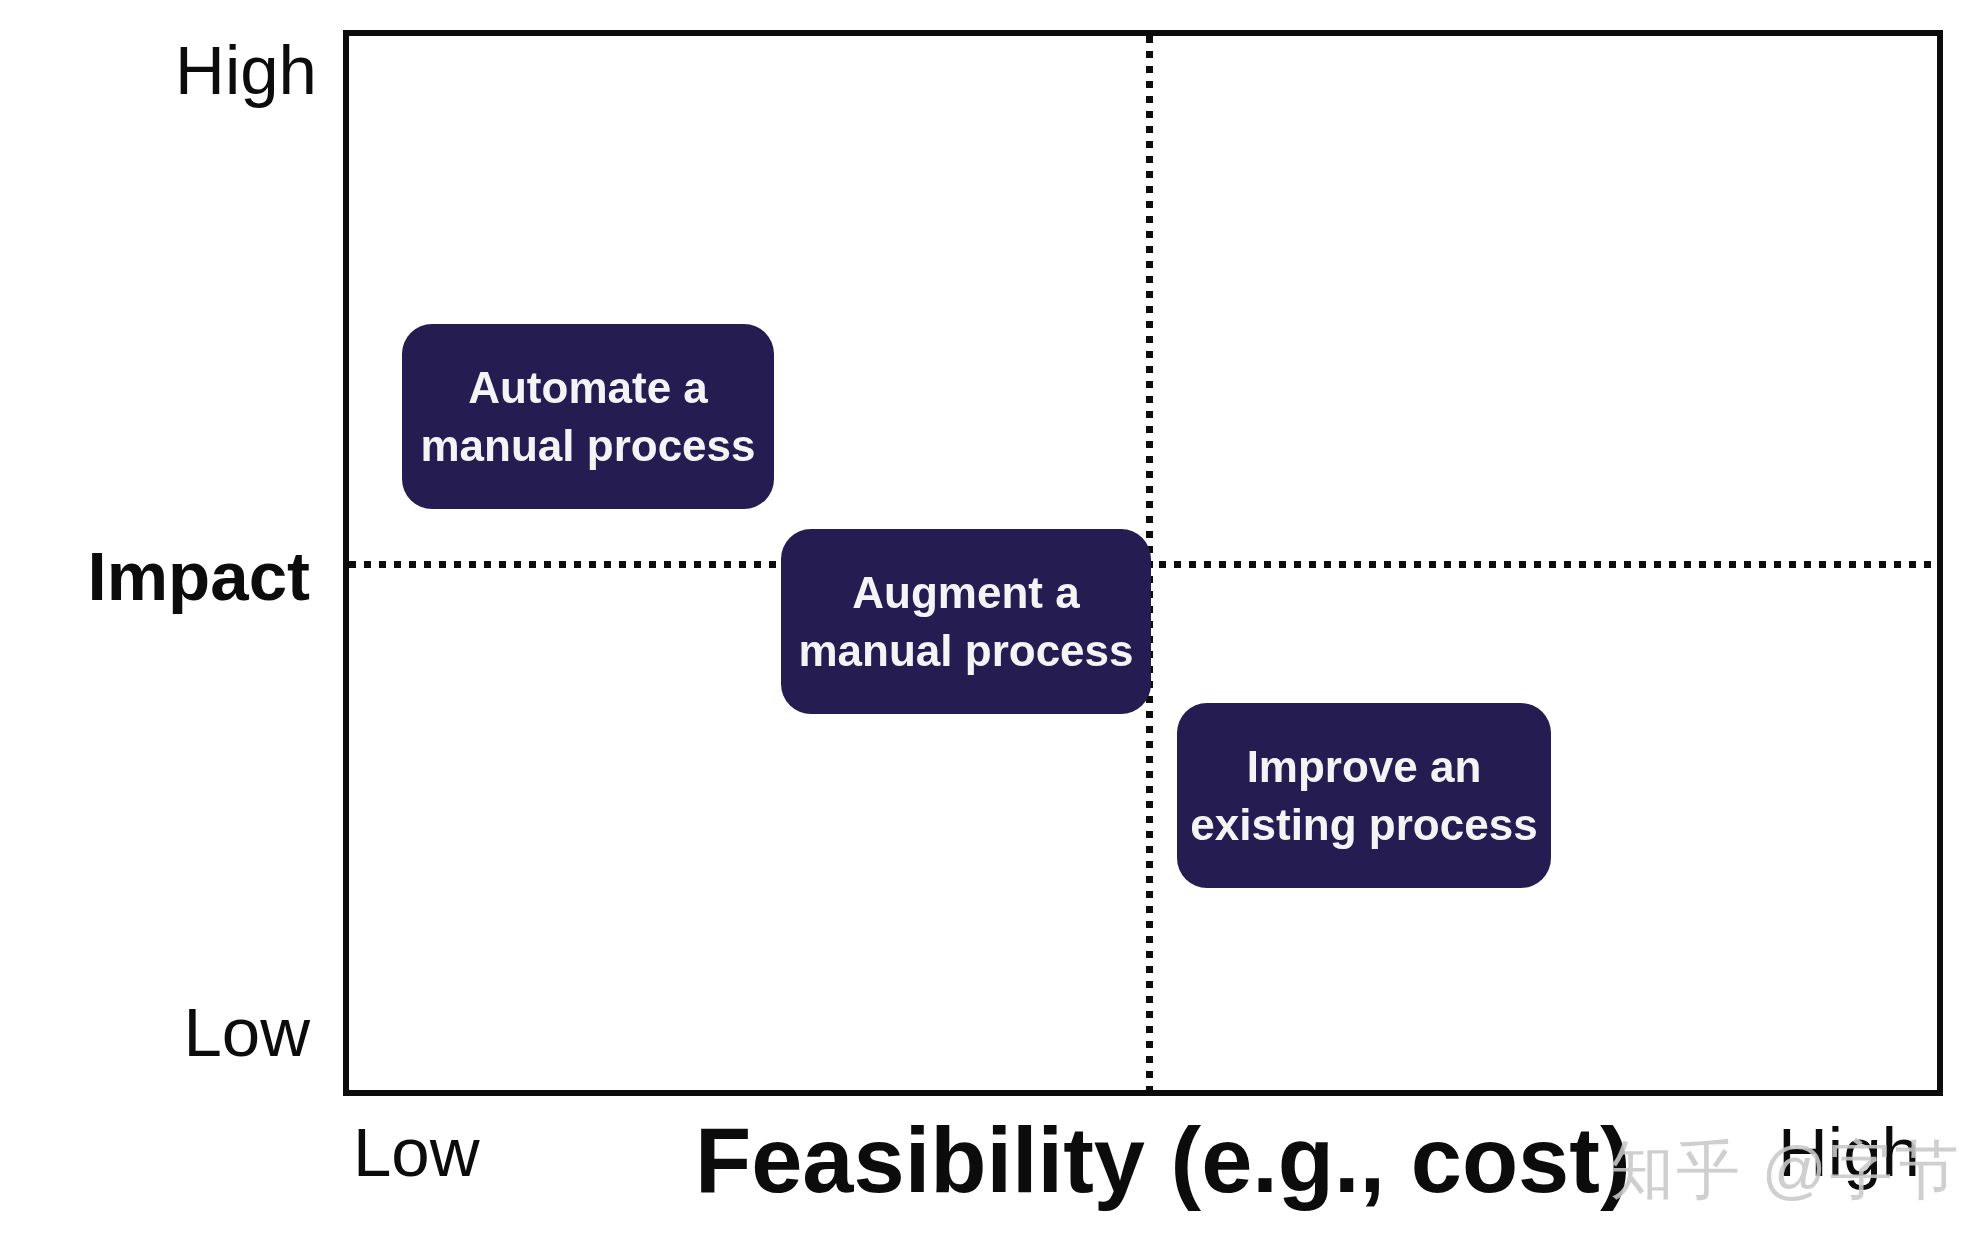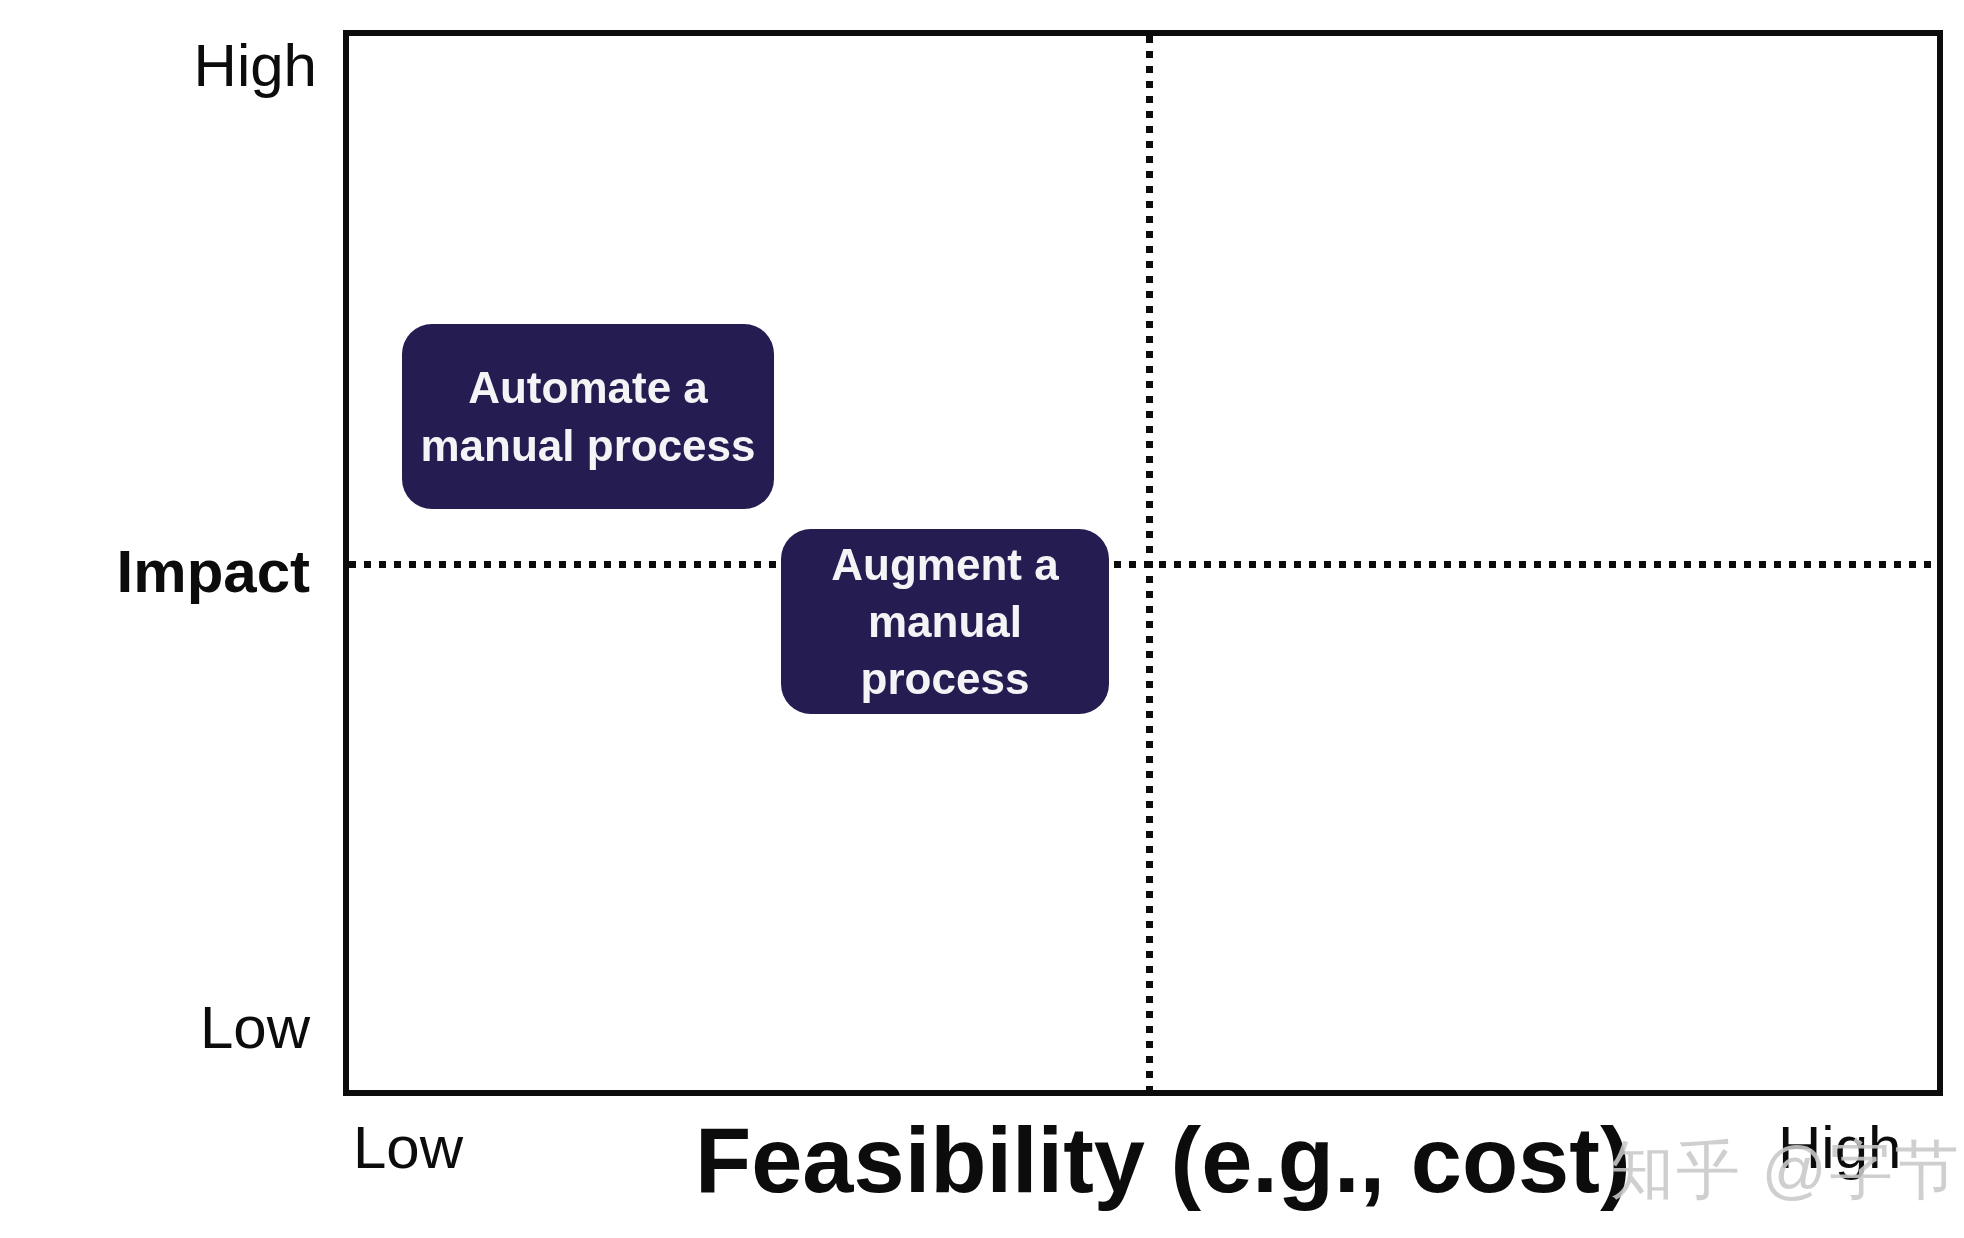--- a/index.html
+++ b/index.html
@@ -53,27 +53,27 @@
     font-weight: 700;
     font-size: 44px;
     line-height: 1.3;
     text-align: center;
     display: flex;
     flex-direction: column;
     justify-content: center;
     align-items: center;
   }
   .n1 { left: 53px;  top: 288px; width: 372px; height: 185px; }
-  .n2 { left: 432px; top: 493px; width: 328px; height: 185px; }
+  .n2 { left: 432px; top: 493px; width: 370px; height: 185px; }
   .n3 { left: 828px; top: 667px; width: 374px; height: 185px; }
   
   .lbl {
     position: absolute;
     color: #0c0c0c;
-    font-size: 60px;
+    font-size: 69px;
     line-height: 1;
     white-space: nowrap;
   }
   .bold { font-weight: 700; }
   .y-high   { right: 1647px; top: 36px;  text-align: right; }
   .y-impact { right: 1654px; top: 518px; text-align: right; margin-top: 24px; }
   .y-low    { right: 1654px; top: 998px; text-align: right; }
   .x-low  { left: 353px;  top: 1118px; }
   .x-feas { left: 695px;  top: 1114px; font-size: 92px; }
   .x-high { left: 1778px; top: 1118px; }
@@ -104,20 +104,24 @@
     <div class="node n1">
       <span>Automate a</span>
       <span>manual process</span>
     </div>
 
     <div class="node n2">
       <span>Augment a</span>
       <span>manual process</span>
     </div>
 
+    <div class="node n3">
+      <span>Improve an</span>
+      <span>existing process</span>
+    </div>
   </div>
 
   <div class="lbl y-high">High</div>
   <div class="lbl y-impact bold">Impact</div>
   <div class="lbl y-low">Low</div>
 
   <div class="lbl x-low">Low</div>
   <div class="lbl x-feas bold">Feasibility (e.g., cost)</div>
   <div class="lbl x-high">High</div>
 

